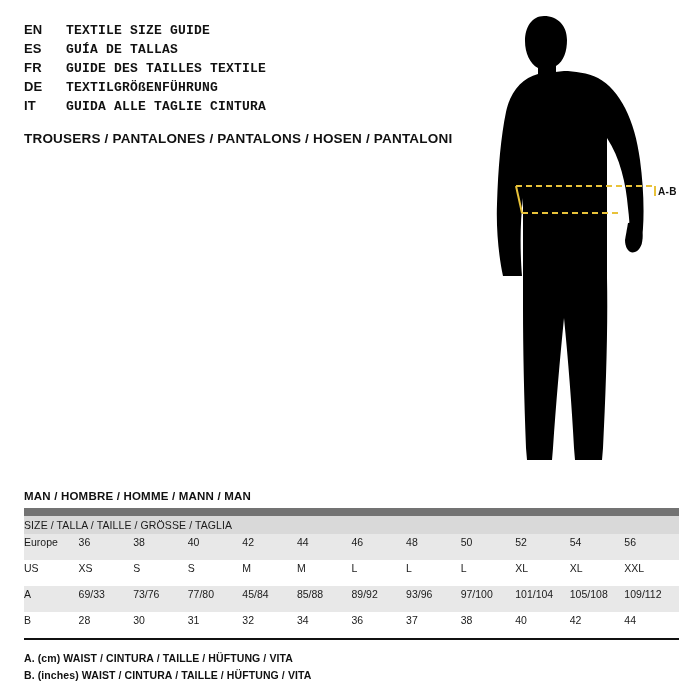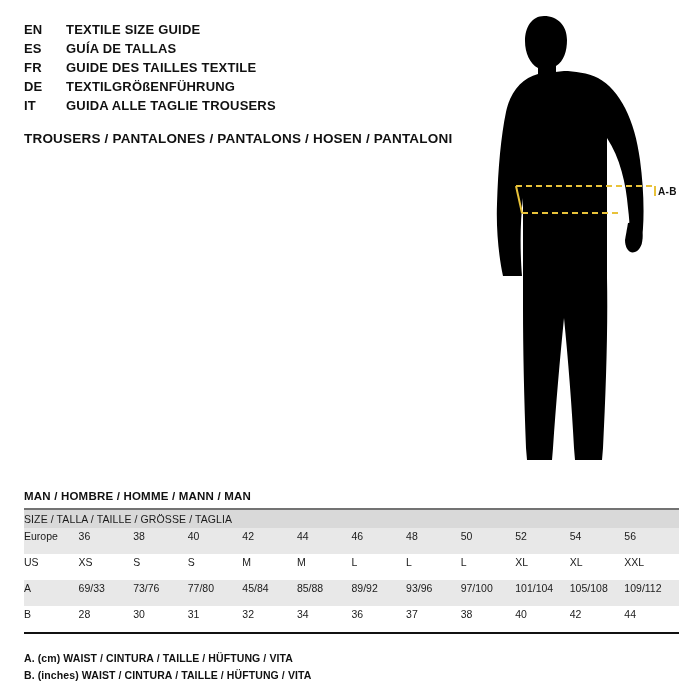--- a/index.html
+++ b/index.html
@@ -39,20 +39,21 @@
     font-weight: bold;
     letter-spacing: 0.2px;
     color: #111;
   }
   .lang-title {
     font-size: 13px;
     font-weight: bold;
     letter-spacing: 0.2px;
     color: #111;
     white-space: nowrap;
+    font-family: Liberation Mono, monospace;
   }
   .garment-line {
     position: absolute;
     left: 24px;
     top: 131px;
     font-size: 13.5px;
     font-weight: bold;
     letter-spacing: 0.2px;
     color: #111;
     white-space: nowrap;
@@ -85,21 +86,21 @@
     left: 24px;
     top: 490px;
     width: 655px;
   }
   .man-line {
     font-size: 11.5px;
     font-weight: bold;
     letter-spacing: 0.2px;
     color: #111;
     padding-bottom: 6px;
-    border-bottom: 2px solid #737373;
+    border-bottom: 8px solid #737373;
     margin-bottom: 0;
   }
   table.size-table {
     border-collapse: collapse;
     width: 655px;
     table-layout: fixed;
     font-size: 10.5px;
   }
   table.size-table td {
     padding: 2px 0 12px 0;
@@ -169,21 +170,21 @@
     <div class="lang-row">
       <span class="lang-code">FR</span>
       <span class="lang-title">GUIDE DES TAILLES TEXTILE</span>
     </div>
     <div class="lang-row">
       <span class="lang-code">DE</span>
       <span class="lang-title">TEXTILGRÖßENFÜHRUNG</span>
     </div>
     <div class="lang-row">
       <span class="lang-code">IT</span>
-      <span class="lang-title">GUIDA ALLE TAGLIE TROUSERS</span>
+      <span class="lang-title">GUIDA ALLE TAGLIE CINTURA</span>
     </div>
   </div>
 
   <div class="garment-line">TROUSERS / PANTALONES / PANTALONS / HOSEN / PANTALONI</div>
 
   <div class="figure-wrap">
     <svg width="220" height="470" viewBox="0 0 220 470">
 
       <path fill="#000000" d="M74,8 C62,8 55,19 55,33 C55,45 60,56 68,60 L68,70 L86,70 L86,58 C94,53 97,43 97,32 C97,18 88,8 74,8 Z"></path>
 

